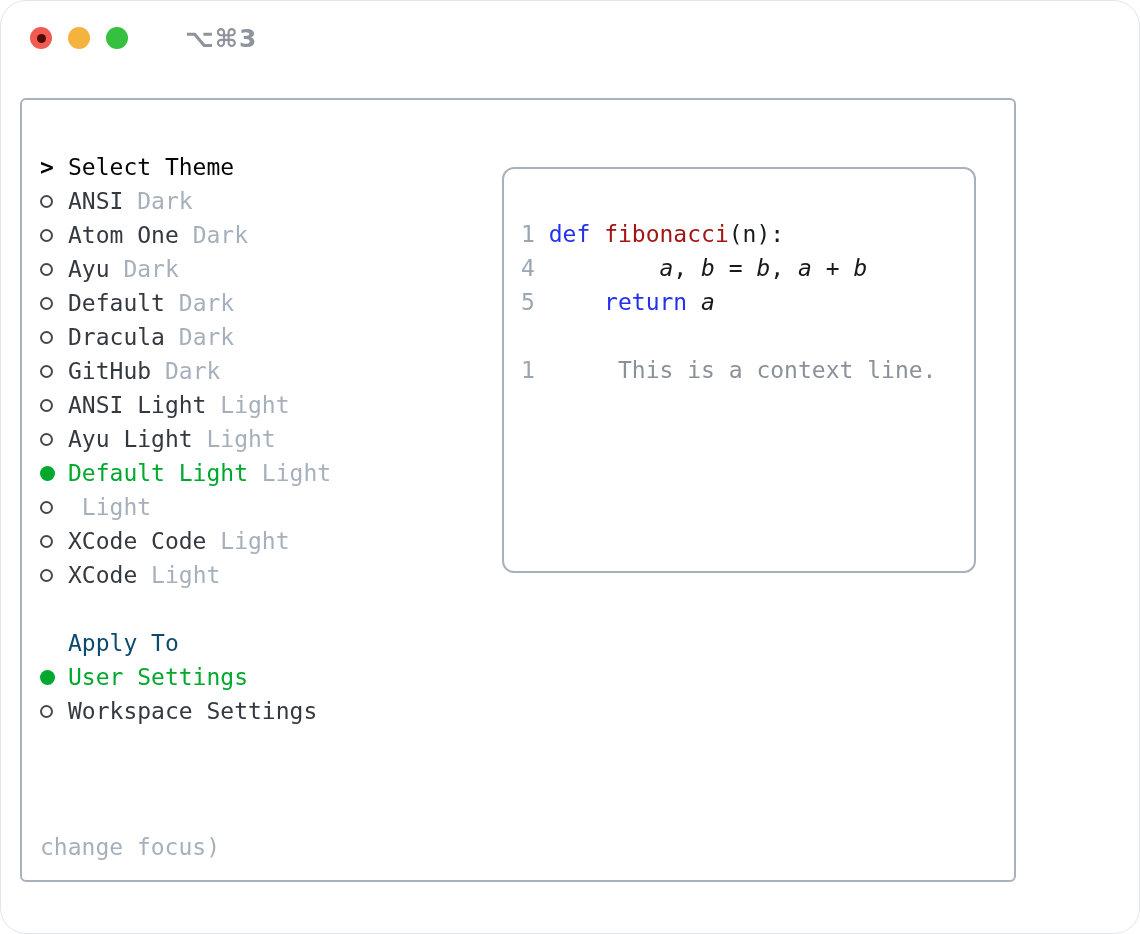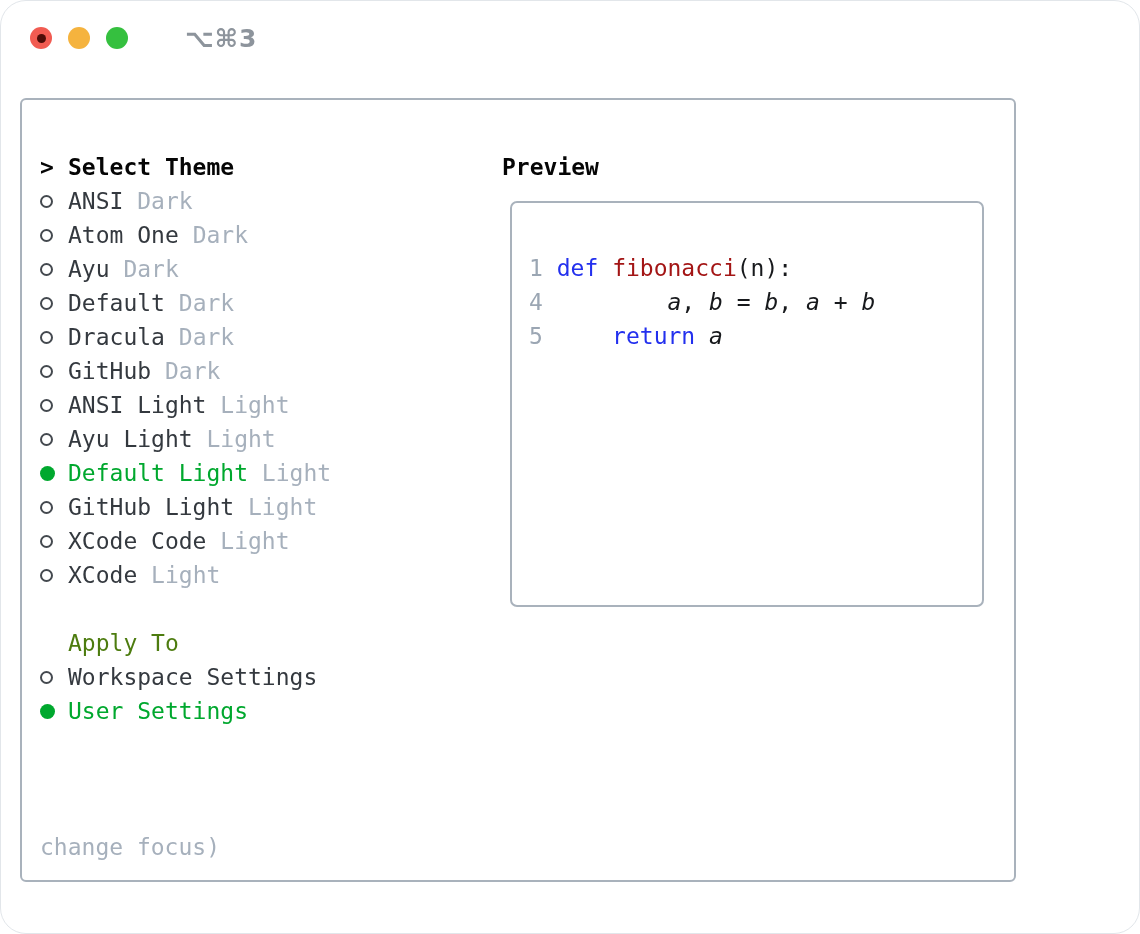--- a/index.html
+++ b/index.html
@@ -51,39 +51,39 @@
     margin:49px 19px 0 19px;width:996px;height:784px;
     border:2px solid var(--border-gray);border-radius:6px;
     display:flex;padding:50px 0 0 18px;
     font-size:23px;color:var(--text-dark);
   }
   .left-col{width:462px;flex:none}
   .right-col{flex:1}
   .row{height:34px;display:flex;align-items:center;white-space:pre}
   .gutter{width:28px;flex:none;display:flex;align-items:center}
   .prompt{font-weight:bold;color:#050505}
-  .section-title{font-weight:bold;color:#050505}
+  .section-title{font-weight:normal;color:#050505}
   .bullet-open{
     width:13px;height:13px;border:2.5px solid #44494f;border-radius:50%;
   }
   .bullet-filled{
     width:15px;height:15px;border-radius:50%;background:var(--accent-green);
   }
   .item-name{color:var(--name-gray)}
   .item-tag{color:var(--tag-gray)}
   .list-item.selected .item-name{color:var(--accent-green)}
-  .apply-header{color:#4d7c0f;padding-left:28px}
+  .apply-header{color:#0c4a6e;padding-left:28px}
   .spacer{height:34px}
   .hint{color:var(--tag-gray);line-height:34px;margin-top:34px;white-space:pre}
   
   .preview-title{font-weight:bold;color:#050505}
   .preview-box{
-    margin-top:17px;margin-left:8px;
+    margin-top:17px;margin-left:0;
     width:474px;height:406px;
-    border:2px solid var(--border-gray);border-radius:7px;
+    border:2px solid var(--border-gray);border-radius:12px;
     padding:48px 0 0 17px;
     overflow:hidden;
   }
   .code-line{height:34px;line-height:34px;white-space:pre}
   .ln{color:var(--line-number-gray)}
   .kw{color:var(--keyword-blue)}
   .fn{color:var(--function-red)}
   .pl{color:var(--text-dark)}
   .var{color:var(--text-dark);font-style:italic}
   .ctx{color:var(--context-gray)}
@@ -132,50 +132,50 @@
           <div class="row list-item">
     <span class="gutter"><span class="bullet bullet-open"></span></span><span class="item-name">ANSI Light</span><span class="item-tag"> Light</span>
   </div>
           <div class="row list-item">
     <span class="gutter"><span class="bullet bullet-open"></span></span><span class="item-name">Ayu Light</span><span class="item-tag"> Light</span>
   </div>
           <div class="row list-item selected">
     <span class="gutter"><span class="bullet bullet-filled"></span></span><span class="item-name">Default Light</span><span class="item-tag"> Light</span>
   </div>
           <div class="row list-item">
-    <span class="gutter"><span class="bullet bullet-open"></span></span><span class="item-name">GitHub Light</span><span class="item-tag"> Light</span>
+    <span class="gutter"><span class="bullet bullet-open"></span></span><span class="item-tag"> Light</span>
   </div>
           <div class="row list-item">
     <span class="gutter"><span class="bullet bullet-open"></span></span><span class="item-name">XCode Code</span><span class="item-tag"> Light</span>
   </div>
           <div class="row list-item">
     <span class="gutter"><span class="bullet bullet-open"></span></span><span class="item-name">XCode</span><span class="item-tag"> Light</span>
   </div>
         </div>
       <div class="spacer"></div>
       <div class="row apply-header">Apply To</div>
       <div id="apply-list">
+          <div class="row list-item selected">
+    <span class="gutter"><span class="bullet bullet-filled"></span></span><span class="item-name">User Settings</span>
+  </div>
           <div class="row list-item">
     <span class="gutter"><span class="bullet bullet-open"></span></span><span class="item-name">Workspace Settings</span>
-  </div>
-          <div class="row list-item selected">
-    <span class="gutter"><span class="bullet bullet-filled"></span></span><span class="item-name">User Settings</span>
   </div>
         </div>
       <div class="hint">
         <div>change focus)</div>
       </div>
     </div>
 
     <div class="right-col">
-      <div class="row preview-title">Preview</div>
       <div class="preview-box">
         <div id="code-lines">
             <div class="code-line"><span class="ln">1</span><span class="pl"> </span><span class="kw">def</span><span class="pl"> </span><span class="fn">fibonacci</span><span class="pl">(n):</span></div>
             <div class="code-line"><span class="ln">4</span><span class="pl">         </span><span class="var">a</span><span class="pl">, </span><span class="var">b</span><span class="pl"> = </span><span class="var">b</span><span class="pl">, </span><span class="var">a</span><span class="pl"> + </span><span class="var">b</span></div>
             <div class="code-line"><span class="ln">5</span><span class="pl">     </span><span class="kw">return</span><span class="pl"> </span><span class="var">a</span></div>
             <div class="code-line"><span class="ln"></span></div>
+            <div class="code-line"><span class="ln">1</span><span class="ctx">      This is a context line.</span></div>
           </div>
       </div>
     </div>
 
   </div>
 </div>
 
 </body></html>

